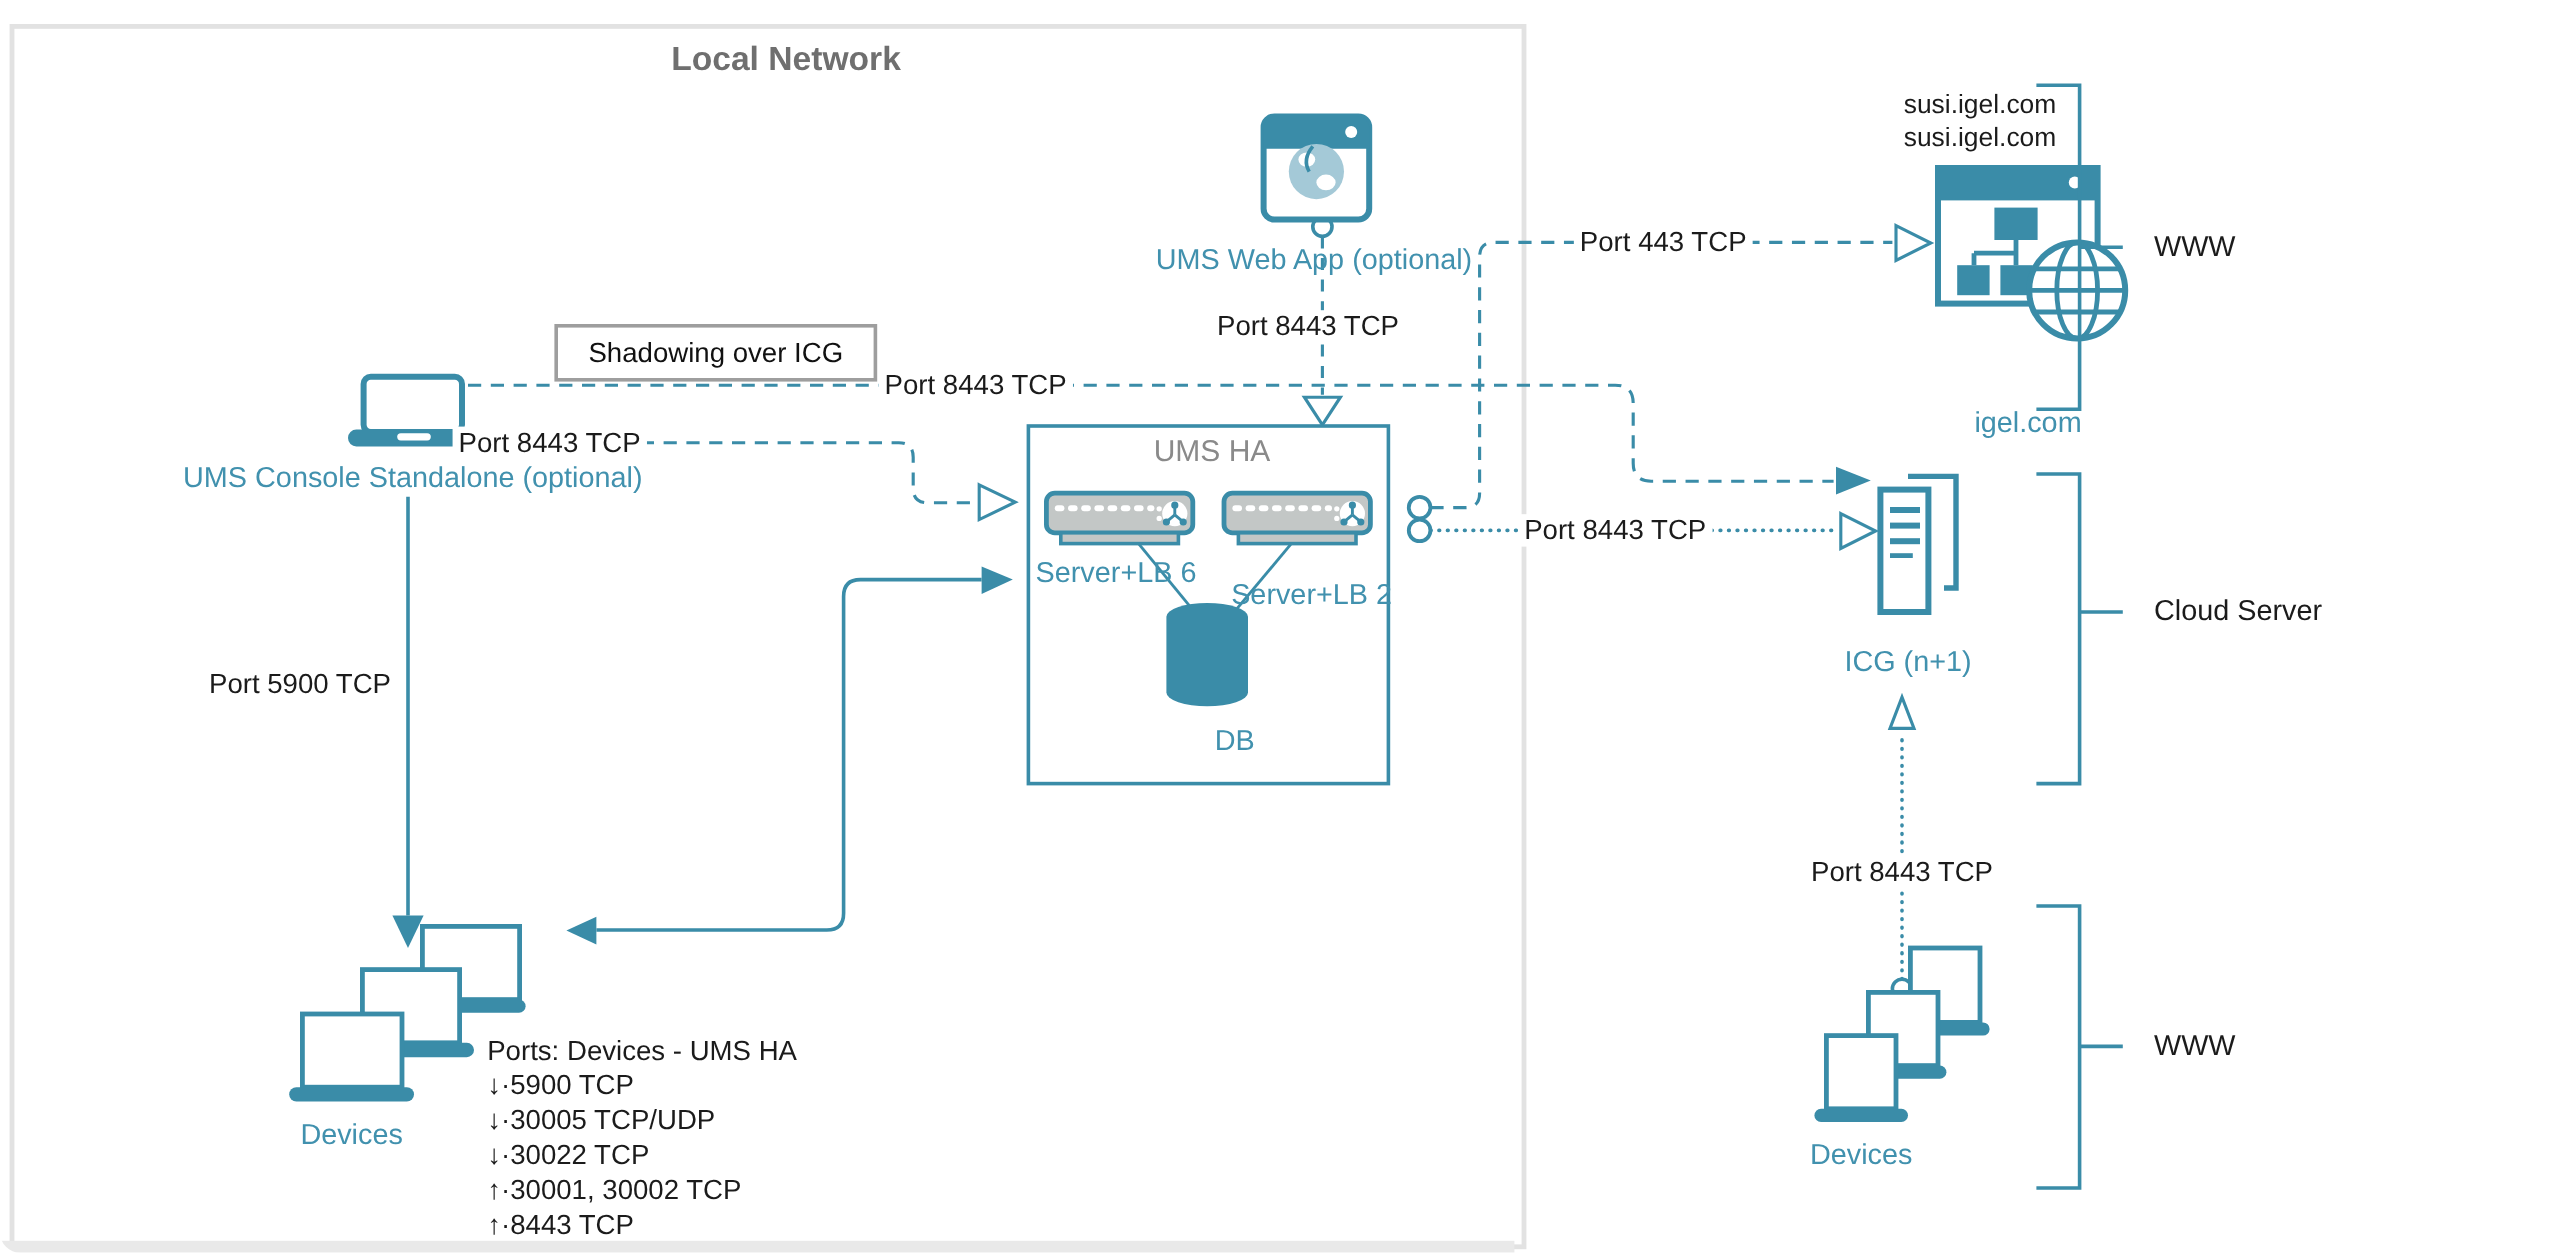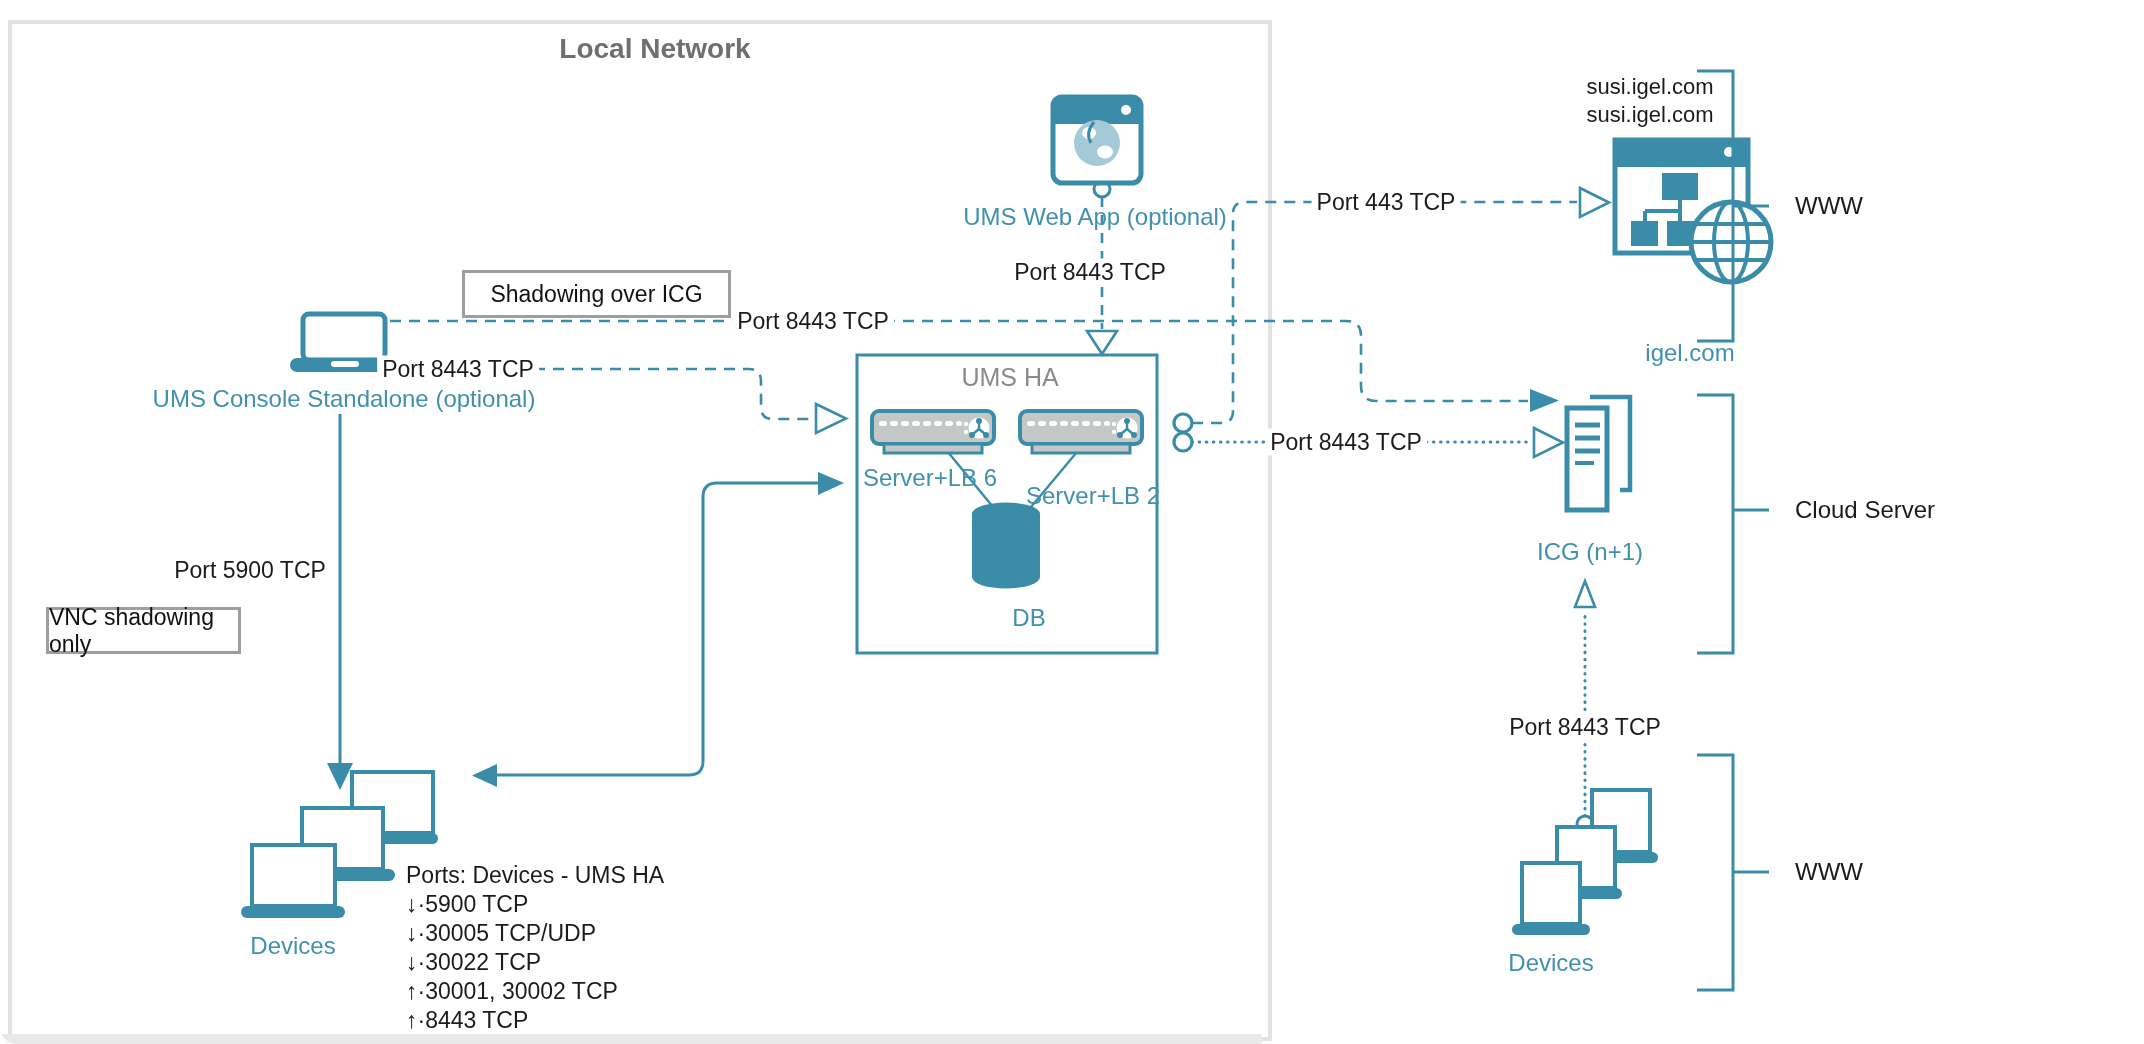--- a/index.html
+++ b/index.html
@@ -235,21 +235,20 @@
   <div class="lbl center ha-title" style="left:1010px;top:377px;">UMS HA</div>
 
   <div class="lbl center node-label" style="left:930px;top:478px;">Server+LB 6</div>
 
   <div class="lbl center node-label" style="left:1081px;top:496px;margin-left:12px;">Server+LB 2</div>
 
   <div class="lbl center node-label" style="left:1029px;top:618px;">DB</div>
 
   <div class="lbl center port-label" style="left:250px;top:570px;">Port 5900 TCP</div>
 
-  <div class="callout" style="left:46px;top:607px;width:189px;height:41px;">VNC shadowing only</div>
 
   <div class="lbl center node-label" style="left:293px;top:946px;">Devices</div>
 
   <div class="lbl ports-block" style="left:406px;top:861px;">
     <div>Ports: Devices - UMS HA</div>
     <div>↓·5900 TCP</div>
     <div>↓·30005 TCP/UDP</div>
     <div>↓·30022 TCP</div>
     <div>↑·30001, 30002 TCP</div>
     <div>↑·8443 TCP</div>

